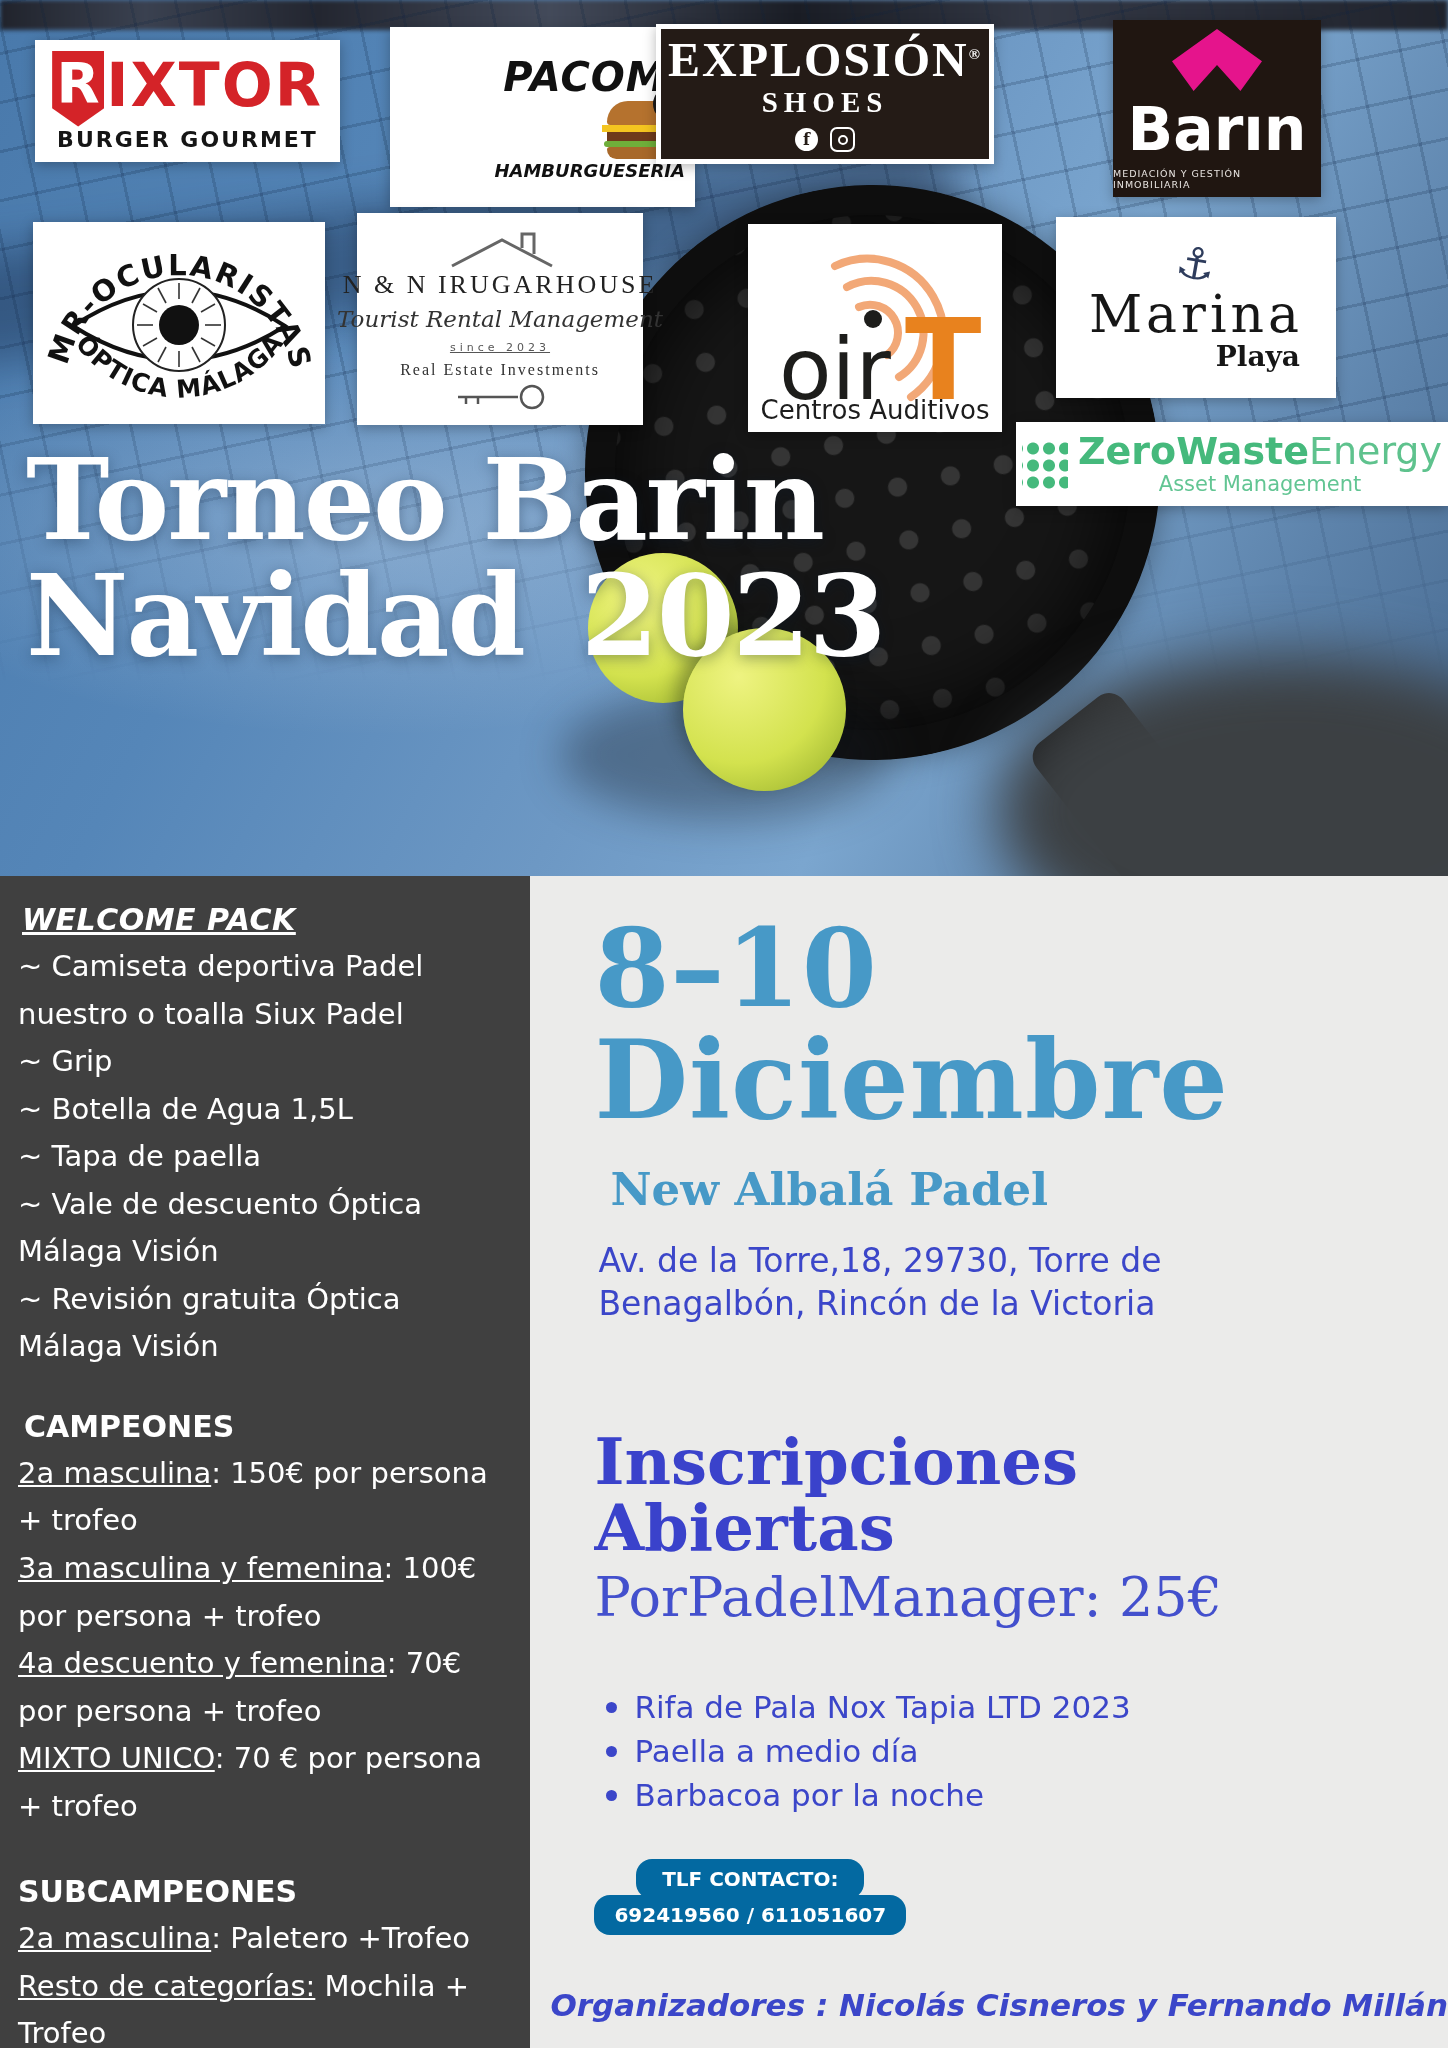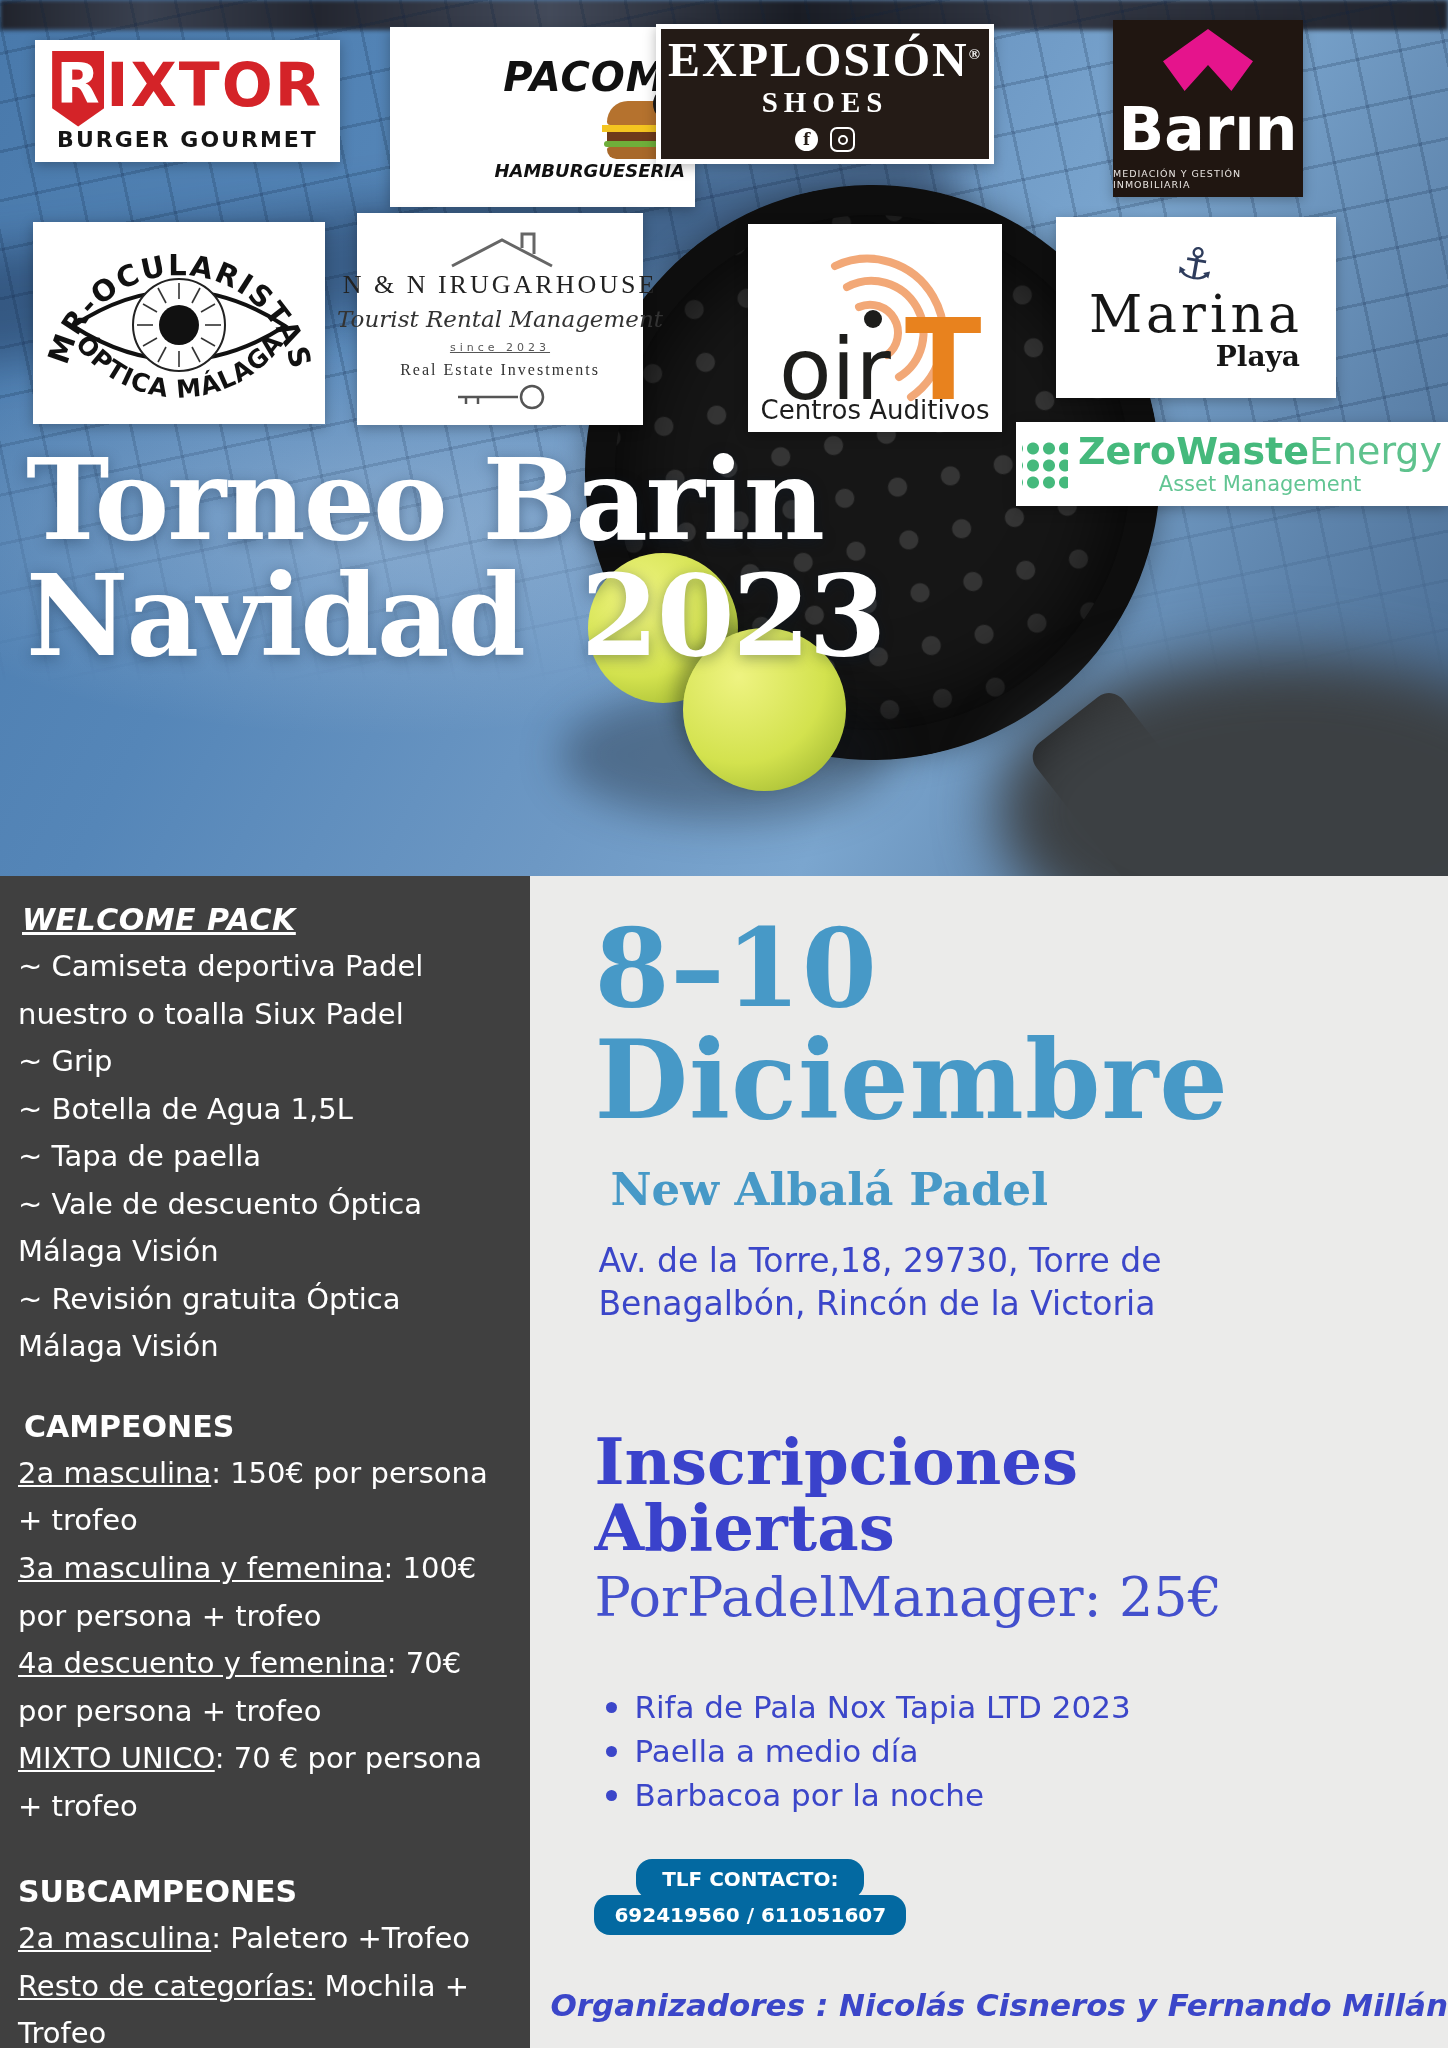--- a/index.html
+++ b/index.html
@@ -64,21 +64,21 @@
   .lg-explosion{left:656px;top:24px;width:338px;height:140px;background:#241b16;border:5px solid #fff;color:#fff;}
   .exp-name{font:bold 48px/1 "Liberation Serif",serif;letter-spacing:2px;}
   .exp-reg{font-size:15px;vertical-align:super;}
   .exp-shoes{font:bold 29px/1 "Liberation Serif",serif;letter-spacing:6px;margin-top:4px;}
   .exp-social{display:flex;gap:12px;margin-top:10px;align-items:center;}
   .soc-f{width:23px;height:23px;border-radius:50%;background:#fff;color:#241b16;
     font:bold 16px/23px "DejaVu Serif",serif;text-align:center;}
   .soc-ig{width:21px;height:21px;border-radius:7px;border:2.5px solid #fff;position:relative;}
   .soc-ig::after{content:'';position:absolute;left:5.5px;top:5.5px;width:6px;height:6px;border:2px solid #fff;border-radius:50%;}
   
-  .lg-barin{left:1113px;top:20px;width:190px;height:177px;background:#201611;color:#fff;}
+  .lg-barin{left:1113px;top:20px;width:208px;height:177px;background:#201611;color:#fff;}
   .chev{width:90px;height:62px;background:#e5148c;margin-top:2px;
     clip-path:polygon(50% 0,100% 52%,76% 100%,50% 58%,24% 100%,0 52%);}
   .barin-name{font:bold 60px/1 "DejaVu Sans",sans-serif;margin-top:8px;}
   .barin-tag{font-size:9.5px;letter-spacing:1px;margin-top:9px;color:#e8e4e1;}
   
   .lg-ocular{left:33px;top:222px;width:292px;height:202px;}
   
   .lg-irugar{left:357px;top:213px;width:286px;height:212px;padding:6px 0;}
   .iru-name{font:26px "Liberation Serif",serif;letter-spacing:3px;color:#222;margin-top:2px;white-space:nowrap;}
   .iru-script{font:italic 23px "DejaVu Serif",serif;color:#333;margin-top:6px;white-space:nowrap;}

